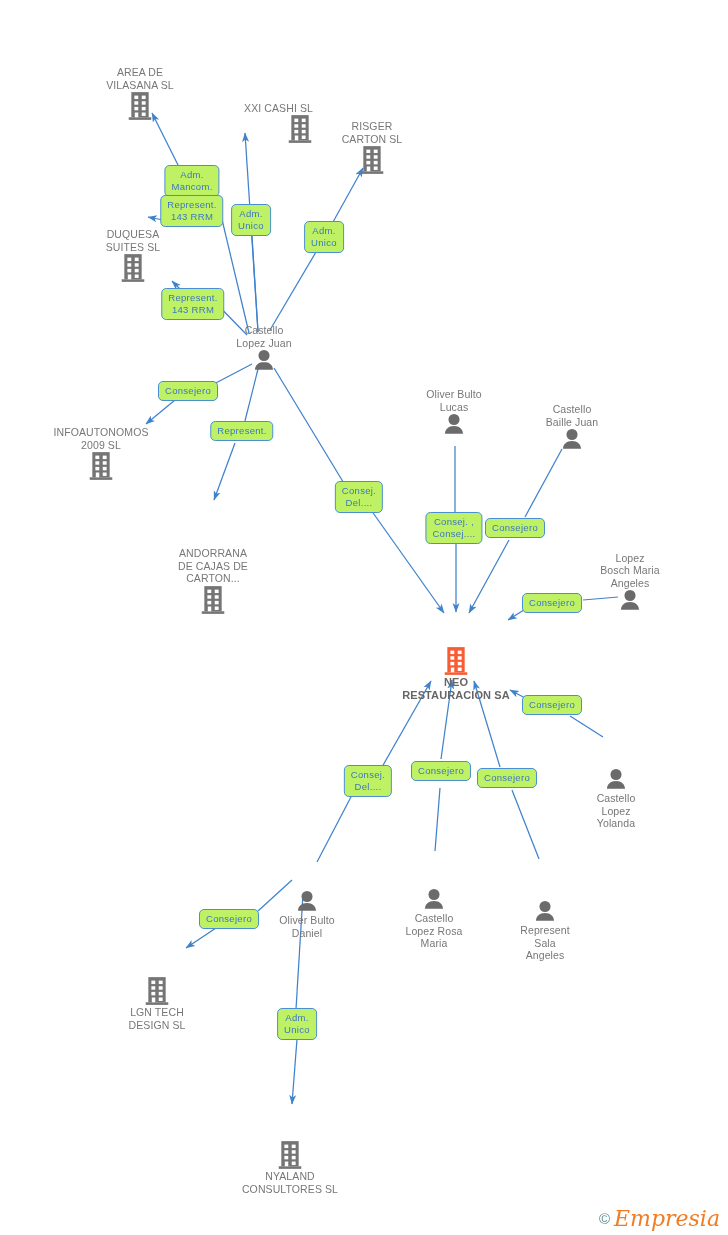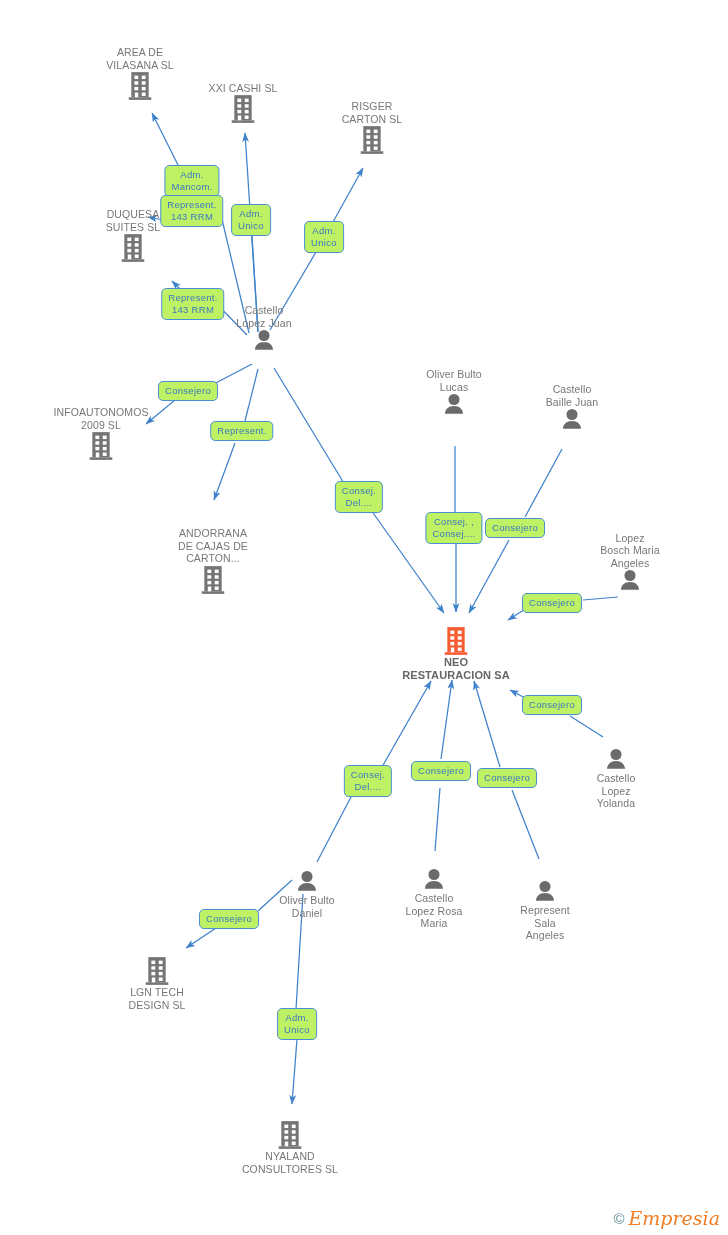--- a/index.html
+++ b/index.html
@@ -21,20 +21,21 @@
     width:728px; height:1235px;
     pointer-events:none;
   }
 
   
   .node{
     position:absolute;
     transform:translate(-50%,0);
     text-align:center;
     width:140px;
+    margin-top:20px;
   }
   .node .caption{
     font-size:10.5px;
     line-height:12.5px;
     color:#777777;
     white-space:pre-line;
     letter-spacing:0.1px;
   }
   .node .caption.strong{
     color:#666666;
@@ -74,21 +75,21 @@
     align-items:center;
     gap:4px;
   }
   #watermark .cmark{
     color:#5f8f93;
     font-size:15px;
     line-height:15px;
   }
   #watermark .brand{
     color:#f07c23;
-    font-size:19px;
+    font-size:22px;
     line-height:17px;
     font-family:"DejaVu Serif", serif;
     font-style:italic;
   }
 </style>
 </head>
 <body>
 
 <div id="canvas">
 
@@ -145,21 +146,21 @@
             <rect x="8.5" y="5" width="4.5" height="4" fill="#fff"></rect>
             <rect x="17" y="5" width="4.5" height="4" fill="#fff"></rect>
             <rect x="8.5" y="11.5" width="4.5" height="4" fill="#fff"></rect>
             <rect x="17" y="11.5" width="4.5" height="4" fill="#fff"></rect>
             <rect x="8.5" y="18" width="4.5" height="4" fill="#fff"></rect>
             <rect x="17" y="18" width="4.5" height="4" fill="#fff"></rect>
             <rect x="9" y="24.5" width="4" height="5.5" fill="#fff"></rect>
             <rect x="17" y="24.5" width="4.5" height="4" fill="#fff"></rect>
           </svg></span>
       </div>
-      <div class="node" style="left: 243px; top: 81.5px;">
+      <div class="node" style="left: 243px; top: 81.5px; text-align: right;">
         <div class="caption">XXI CASHI  SL</div>
         <span class="glyph"><svg width="26" height="30" viewBox="0 0 30 34" xmlns="http://www.w3.org/2000/svg">
             <rect x="5" y="1" width="20" height="29" fill="#757575"></rect>
             <rect x="2" y="30" width="26" height="3" fill="#757575"></rect>
             <rect x="8.5" y="5" width="4.5" height="4" fill="#fff"></rect>
             <rect x="17" y="5" width="4.5" height="4" fill="#fff"></rect>
             <rect x="8.5" y="11.5" width="4.5" height="4" fill="#fff"></rect>
             <rect x="17" y="11.5" width="4.5" height="4" fill="#fff"></rect>
             <rect x="8.5" y="18" width="4.5" height="4" fill="#fff"></rect>
             <rect x="17" y="18" width="4.5" height="4" fill="#fff"></rect>

